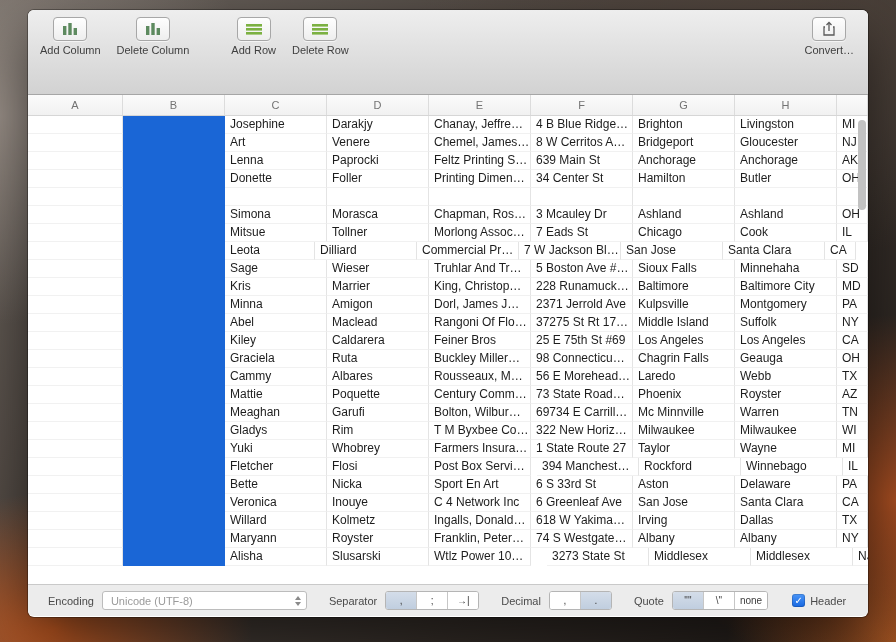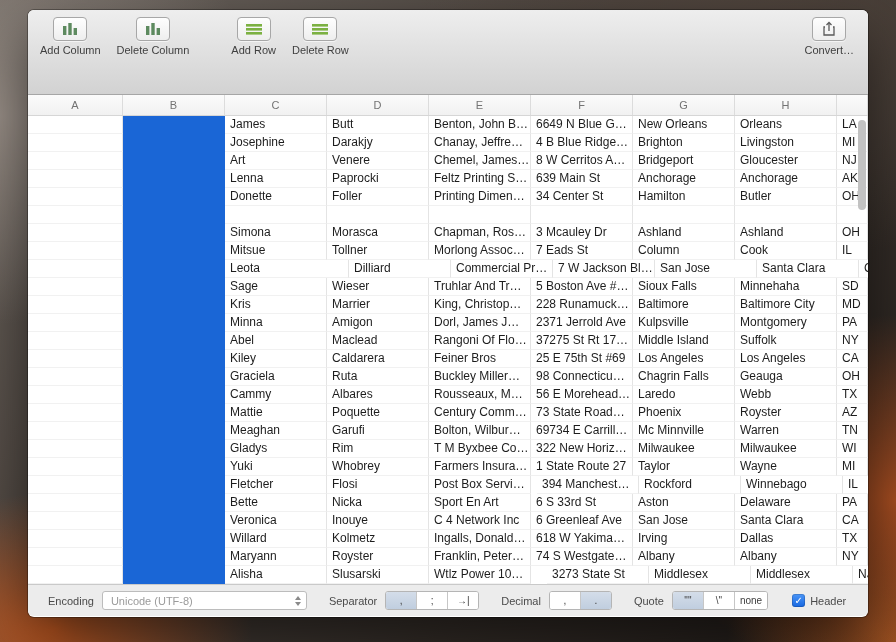--- a/index.html
+++ b/index.html
@@ -151,31 +151,20 @@
           <div class="hcell" style="width: 102px;">E</div>
           <div class="hcell" style="width: 102px;">F</div>
           <div class="hcell" style="width: 102px;">G</div>
           <div class="hcell" style="width: 102px;">H</div>
           <div class="hcell" style="width: 31px;"></div>
         </div>
       <div class="grid-body" id="grid-body">
           <div class="trow">
             <div class="tcell" style="width: 95px;"></div>
             <div class="tcell sel" style="width: 102px;"></div>
-            <div class="tcell" style="width: 102px;">James</div>
-            <div class="tcell" style="width: 102px;">Butt</div>
-            <div class="tcell" style="width: 102px;">Benton, John B…</div>
-            <div class="tcell" style="width: 102px;">6649 N Blue G…</div>
-            <div class="tcell" style="width: 102px;">New Orleans</div>
-            <div class="tcell" style="width: 102px;">Orleans</div>
-            <div class="tcell" style="width: 31px;">LA</div>
-          </div>
-          <div class="trow">
-            <div class="tcell" style="width: 95px;"></div>
-            <div class="tcell sel" style="width: 102px;"></div>
             <div class="tcell" style="width: 102px;">Josephine</div>
             <div class="tcell" style="width: 102px;">Darakjy</div>
             <div class="tcell" style="width: 102px;">Chanay, Jeffre…</div>
             <div class="tcell" style="width: 102px;">4 B Blue Ridge…</div>
             <div class="tcell" style="width: 102px;">Brighton</div>
             <div class="tcell" style="width: 102px;">Livingston</div>
             <div class="tcell" style="width: 31px;">MI</div>
           </div>
           <div class="trow">
             <div class="tcell" style="width: 95px;"></div>
@@ -232,28 +221,28 @@
             <div class="tcell" style="width: 102px;">Ashland</div>
             <div class="tcell" style="width: 31px;">OH</div>
           </div>
           <div class="trow">
             <div class="tcell" style="width: 95px;"></div>
             <div class="tcell sel" style="width: 102px;"></div>
             <div class="tcell" style="width: 102px;">Mitsue</div>
             <div class="tcell" style="width: 102px;">Tollner</div>
             <div class="tcell" style="width: 102px;">Morlong Assoc…</div>
             <div class="tcell" style="width: 102px;">7 Eads St</div>
-            <div class="tcell" style="width: 102px;">Column</div>
+            <div class="tcell" style="width: 102px;">Chicago</div>
             <div class="tcell" style="width: 102px;">Cook</div>
             <div class="tcell" style="width: 31px;">IL</div>
           </div>
           <div class="trow">
             <div class="tcell" style="width: 95px;"></div>
             <div class="tcell sel" style="width: 102px;"></div>
-            <div class="tcell" style="width: 124px;">Leota</div>
+            <div class="tcell" style="width: 90px;">Leota</div>
             <div class="tcell" style="width: 102px;">Dilliard</div>
             <div class="tcell" style="width: 102px;">Commercial Pr…</div>
             <div class="tcell" style="width: 102px;">7 W Jackson Bl…</div>
             <div class="tcell" style="width: 102px;">San Jose</div>
             <div class="tcell" style="width: 102px;">Santa Clara</div>
             <div class="tcell" style="width: 31px;">CA</div>
           </div>
           <div class="trow">
             <div class="tcell" style="width: 95px;"></div>
             <div class="tcell sel" style="width: 102px;"></div>

